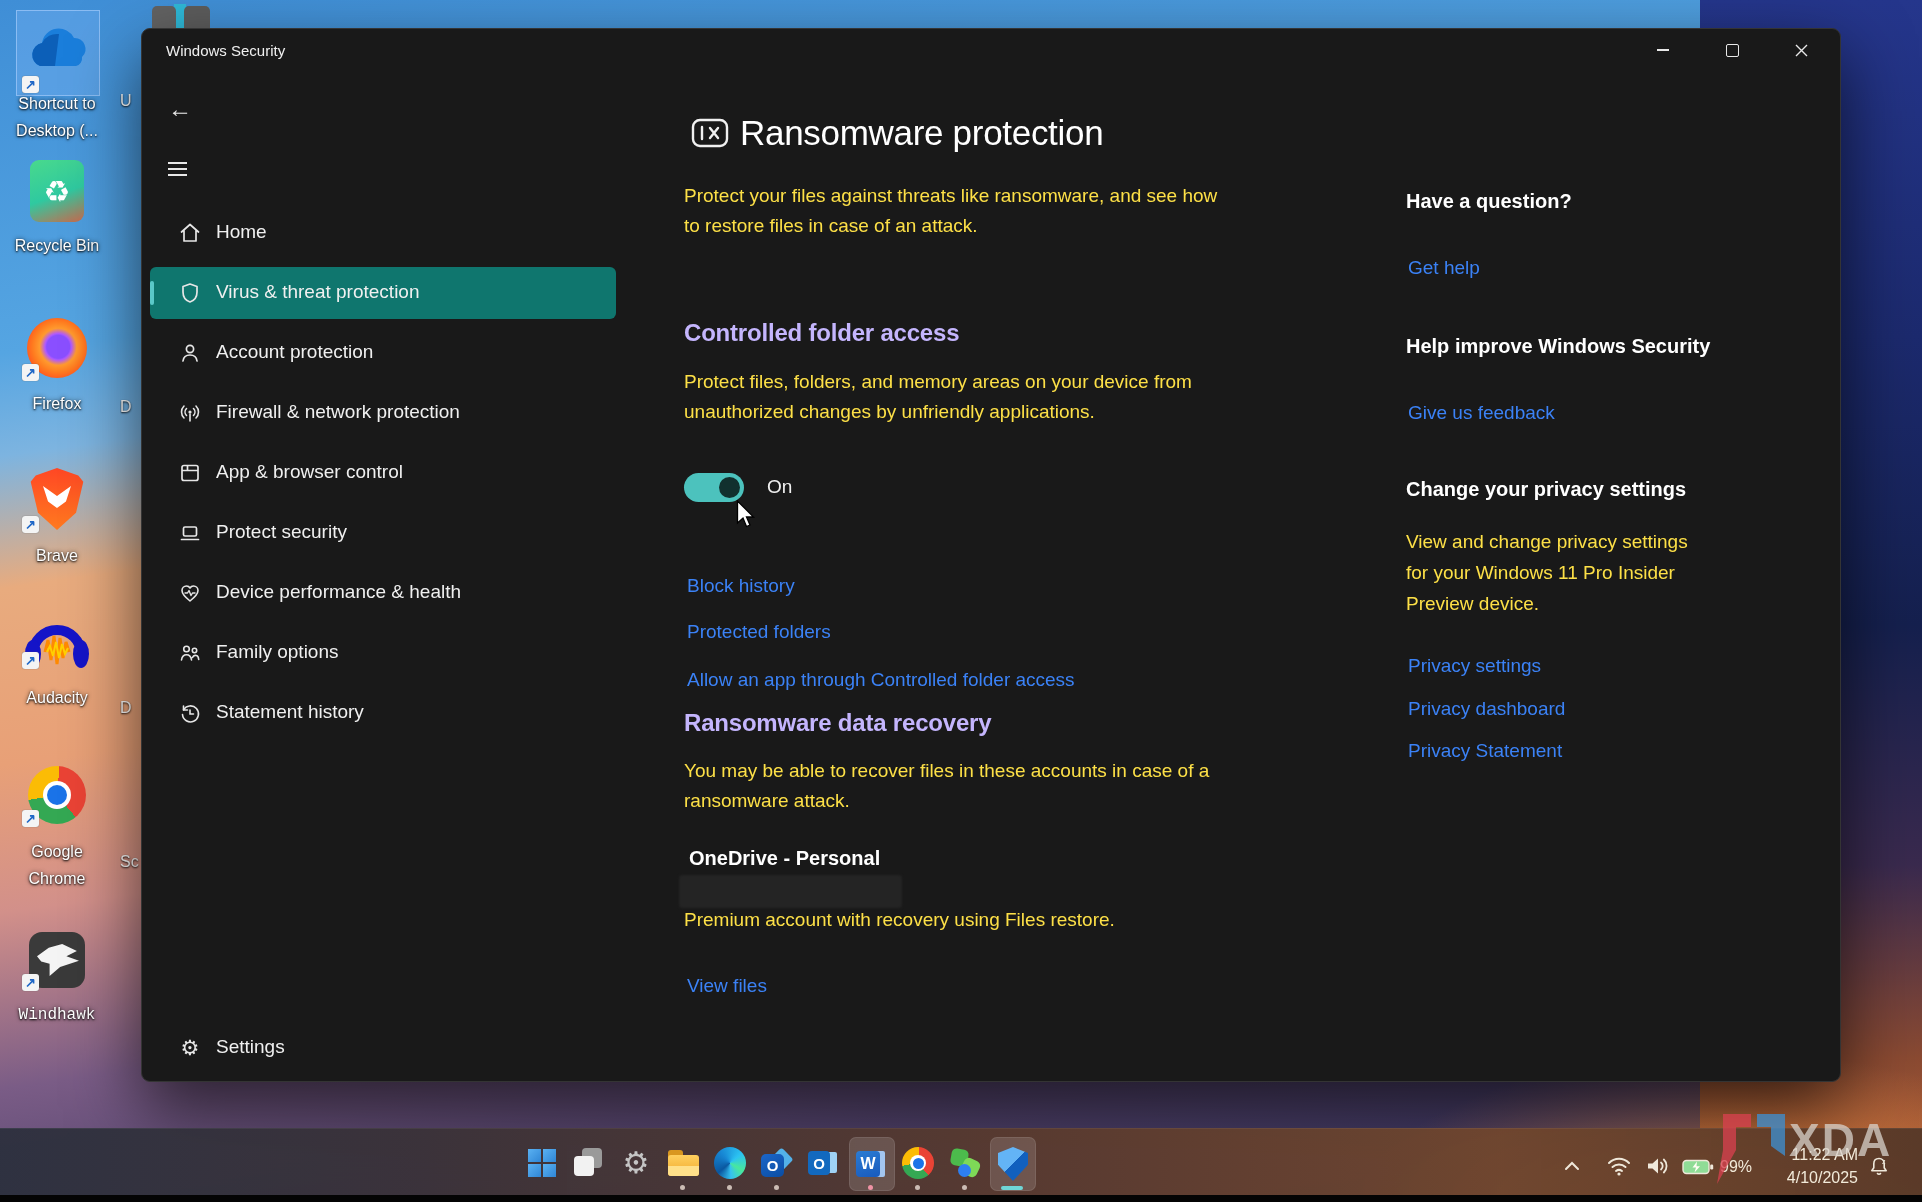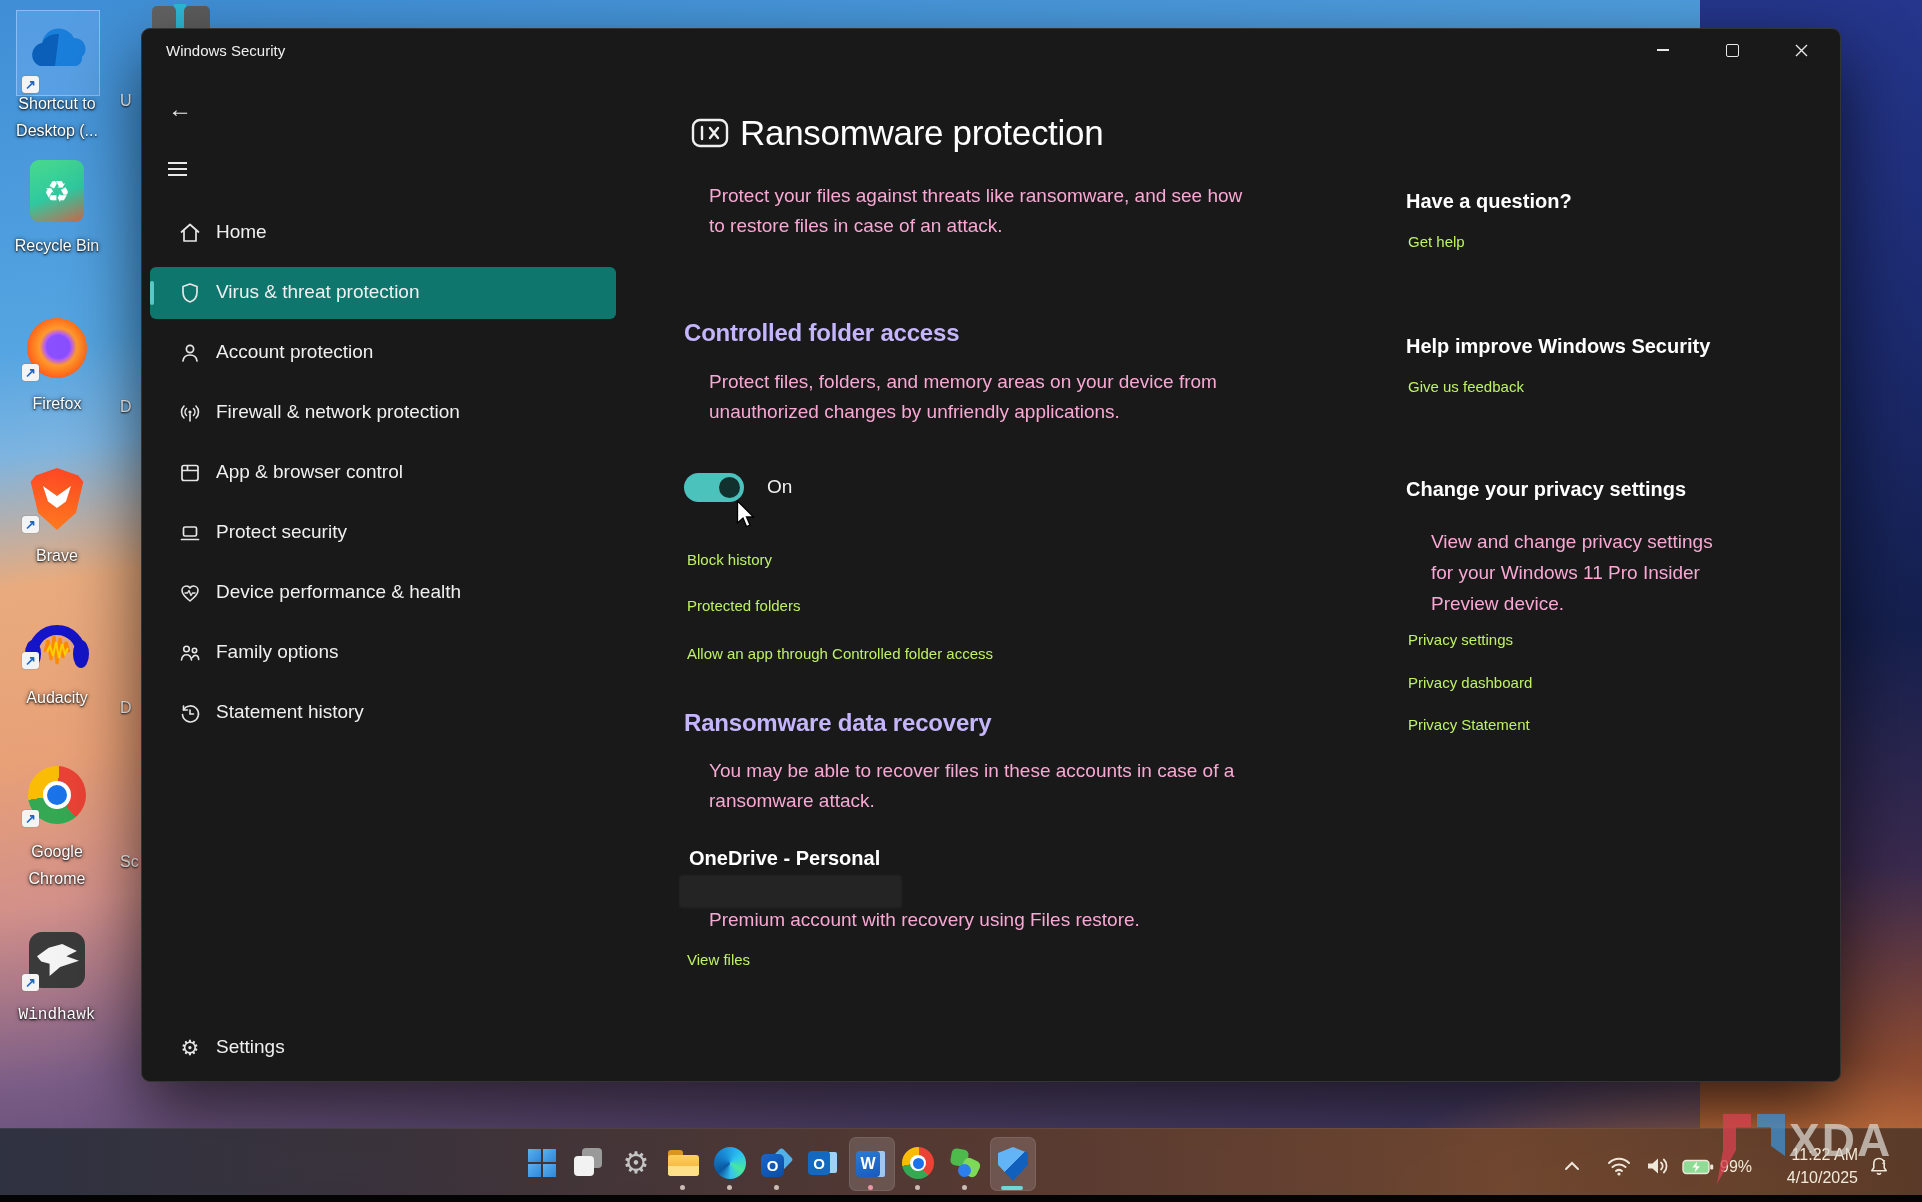--- a/index.html
+++ b/index.html
@@ -19,23 +19,23 @@
     font-size:16px;line-height:27px;text-shadow:0 1px 2px rgba(0,0,0,.95),0 0 4px rgba(0,0,0,.7);}
   .badge{position:absolute;width:17px;height:17px;background:#f4f4f4;border-radius:3px;
     color:#1e66c6;font-size:13px;font-weight:bold;text-align:center;line-height:17px;box-shadow:0 0 1px #555;}
   .partial-label{position:absolute;left:120px;width:22px;overflow:hidden;color:#fff;font-size:16px;
     text-shadow:0 1px 2px rgba(0,0,0,.95);white-space:nowrap;}
   
   .window{position:absolute;left:141px;top:28px;width:1698px;height:1052px;background:#191919;
     border:1px solid #343434;border-radius:9px;box-shadow:0 28px 70px rgba(0,0,0,.65);z-index:5;}
   .titlebar-title{position:absolute;left:24px;top:13px;font-size:15px;color:#f0f0f0;}
   .capbtn{position:absolute;top:0;width:46px;height:42px;display:flex;align-items:center;justify-content:center;}
-  .link{color:#bef264;font-size:15px;}
+  .link{color:#3b82f6;font-size:19px;margin-top:24px;}
   .h2{font-size:24px;font-weight:700;color:#c4b5fd;letter-spacing:-.2px;}
-  .body19{font-size:19px;color:#f9a8d4;line-height:30px;margin-left:25px;}
+  .body19{font-size:19px;color:#fde047;line-height:30px;}
   
   .navrow{position:absolute;left:8px;width:466px;height:52px;border-radius:6px;}
   .navrow.selected{background:#0f766e;}
   .navrow .nlabel{position:absolute;left:66px;top:14px;font-size:19px;color:#f0f0f0;white-space:nowrap;}
   .navrow .nicon{position:absolute;left:28px;top:14px;width:24px;height:24px;}
   .accentbar{position:absolute;left:0;top:14px;width:4px;height:24px;border-radius:2px;background:#5ac8c8;}
   .toggle{position:absolute;width:60px;height:29px;border-radius:15px;background:#4cc2bd;}
   .knob{position:absolute;right:4px;top:4px;width:21px;height:21px;border-radius:50%;background:#11302e;}
   .redacted{position:absolute;background:#242424;border-radius:3px;filter:blur(1px);}
   

